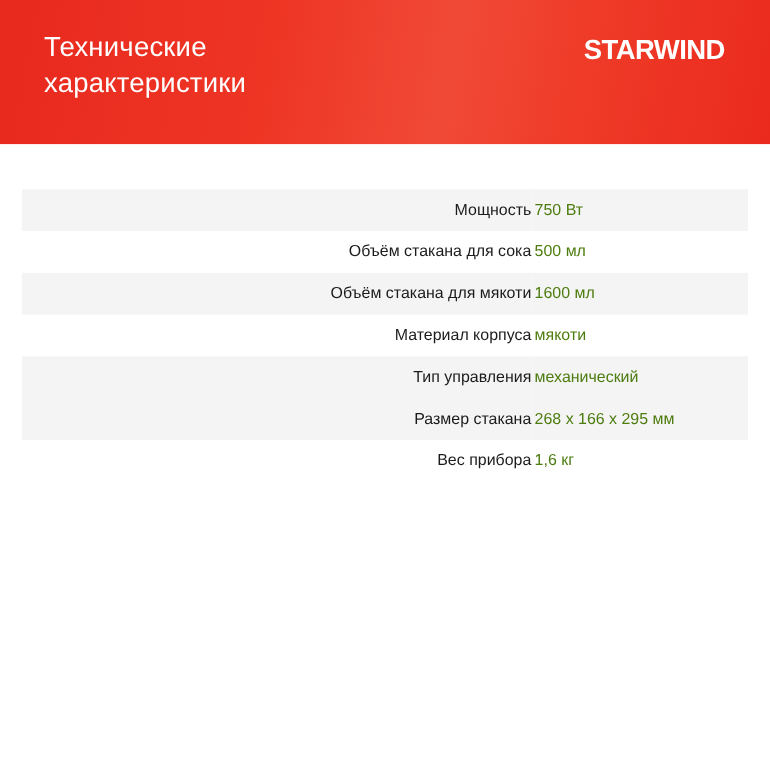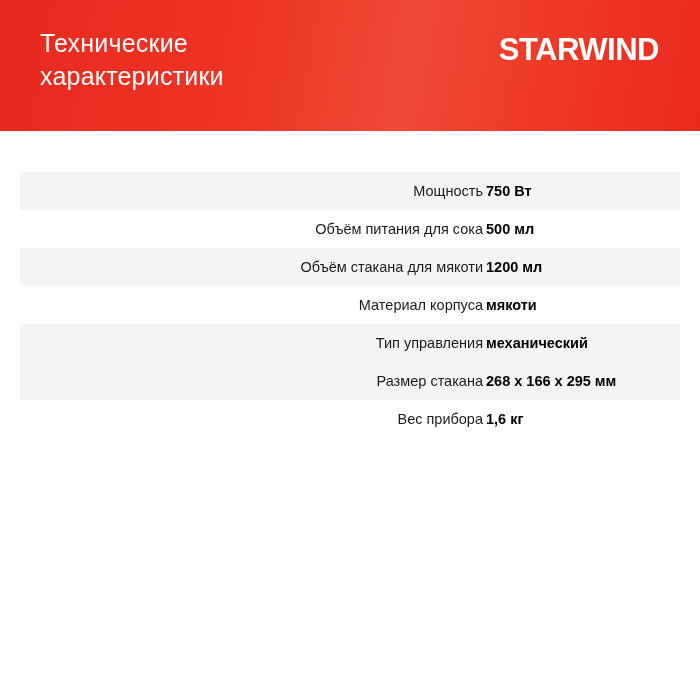--- a/index.html
+++ b/index.html
@@ -36,21 +36,21 @@
     font-weight: 400;
     letter-spacing: 0.2px;
     width: 330px;
     white-space: pre-line;
   }
   .brand {
     position: absolute;
     right: 41px;
     top: 32px;
     color: #ffffff;
-    font-size: 31px;
+    font-size: 25px;
     font-weight: bold;
     letter-spacing: -0.6px;
     font-style: italic;
     transform: skewX(-0deg);
   }
   .brand-inner {
     display: inline-block;
     font-style: normal;
     font-weight: 700;
     letter-spacing: -0.5px;
@@ -72,22 +72,22 @@
     padding-left: 33px;
     font-size: 14.5px;
     color: #1b1b1b;
     font-weight: 400;
     text-align: right;
     width: 430px;
     vertical-align: middle;
   }
   .spec-value {
     font-size: 14.5px;
-    color: #000000;
-    font-weight: 700;
+    color: #4d7c0f;
+    font-weight: 400;
     text-align: left;
     vertical-align: middle;
     padding-left: 2px;
   }
 </style>
 </head>
 <body>
 
 <div class="page">
 
@@ -99,26 +99,26 @@
     </div>
   </div>
 
   <table class="spec-table">
     <tbody>
       <tr class="spec-row alt">
         <td class="spec-label">Мощность</td>
         <td class="spec-value">750 Вт</td>
       </tr>
       <tr class="spec-row">
-        <td class="spec-label">Объём питания для сока</td>
+        <td class="spec-label">Объём стакана для сока</td>
         <td class="spec-value">500 мл</td>
       </tr>
       <tr class="spec-row alt">
         <td class="spec-label">Объём стакана для мякоти</td>
-        <td class="spec-value">1200 мл</td>
+        <td class="spec-value">1600 мл</td>
       </tr>
       <tr class="spec-row">
         <td class="spec-label">Материал корпуса</td>
         <td class="spec-value">мякоти</td>
       </tr>
       <tr class="spec-row alt">
         <td class="spec-label">Тип управления</td>
         <td class="spec-value">механический</td>
       </tr>
       <tr class="spec-row alt">

